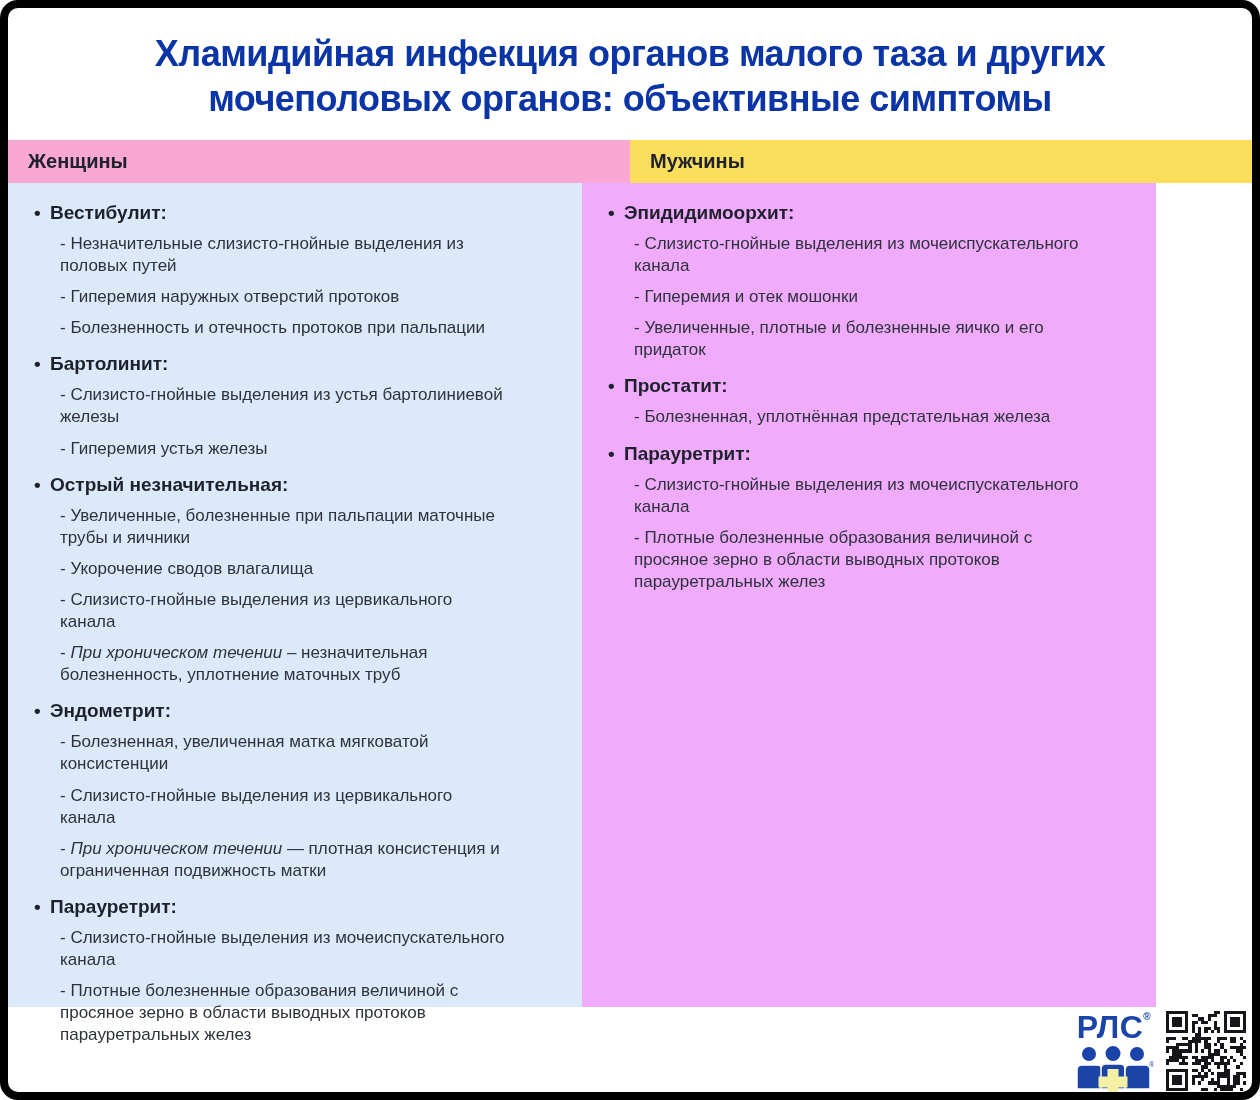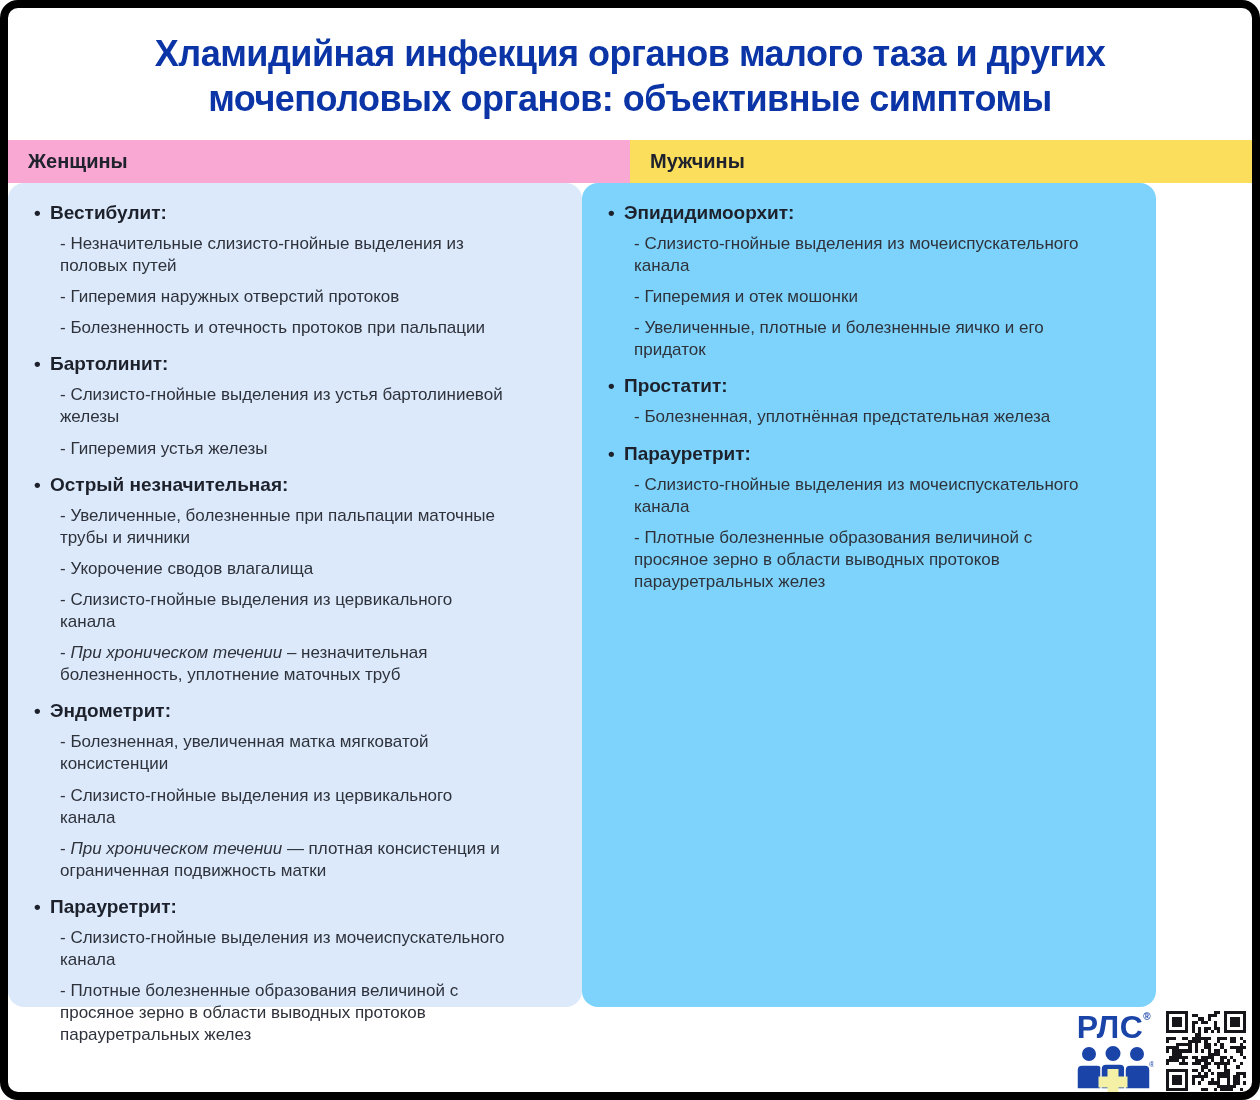--- a/index.html
+++ b/index.html
@@ -12,23 +12,23 @@
   .title-wrap{height:132px;display:flex;flex-direction:column;justify-content:center;align-items:center;padding-top:6px;box-sizing:border-box;}
   .title-line{color:#0b35a6;font-size:36px;font-weight:bold;line-height:1.24;text-align:center;letter-spacing:-0.5px;}
   
   .band{display:flex;width:100%;height:43px;}
   .band-cell{width:622px;box-sizing:border-box;display:flex;align-items:center;padding-left:20px;
     font-size:20px;font-weight:bold;color:#20232d;}
   .band-left{background:#f9a8d4;}
   .band-right{background:#fade5c;}
   
   .body{display:flex;width:100%;height:824px;}
-  .col{width:574px;box-sizing:border-box;padding:5px 70px 0 24px;color:#2e323b;border-radius:16px;}
+  .col{width:574px;box-sizing:border-box;padding:5px 70px 0 24px;color:#2e323b;}
   .col-left{background:#dce9fb;}
-  .col-right{background:#7dd3fc;}
+  .col-right{background:#f0abfc;}
   .group{margin-top:14px;}
   .head{font-size:19px;font-weight:bold;color:#1d212b;position:relative;padding-left:18px;margin:0 0 9px 0;}
   .head::before{content:"\2022";position:absolute;left:2px;top:0;}
   .sub{font-size:17px;line-height:1.3;margin:9px 0 9px 28px;max-width:497px;}
   .sub .it{font-style:italic;}
   
   .footer{height:85px;display:flex;justify-content:flex-end;align-items:flex-start;gap:12px;padding:4px 6px 0 0;box-sizing:border-box;}
   .logo{display:flex;flex-direction:column;align-items:center;line-height:1;}
   .logo-word{color:#1a44a8;font-size:32px;font-weight:bold;letter-spacing:0.5px;display:flex;align-items:flex-start;}
   .logo-word sup{font-size:10px;line-height:1;margin-top:1px;}

